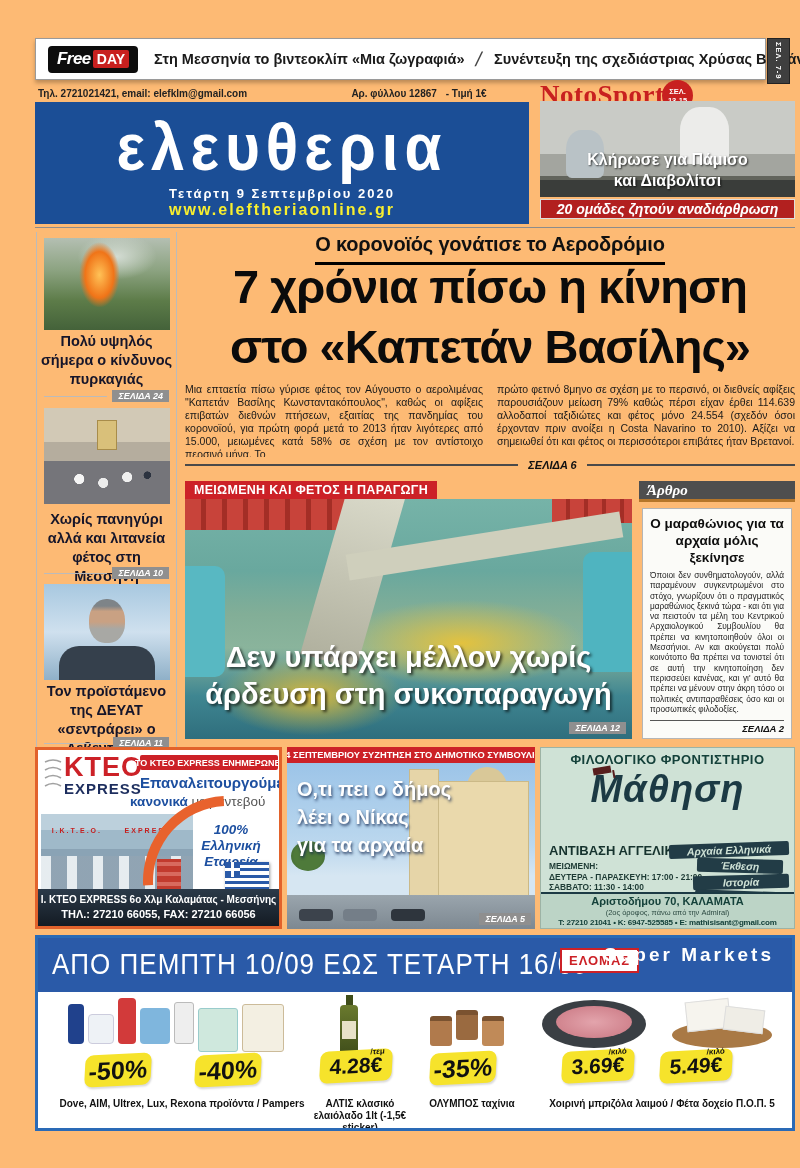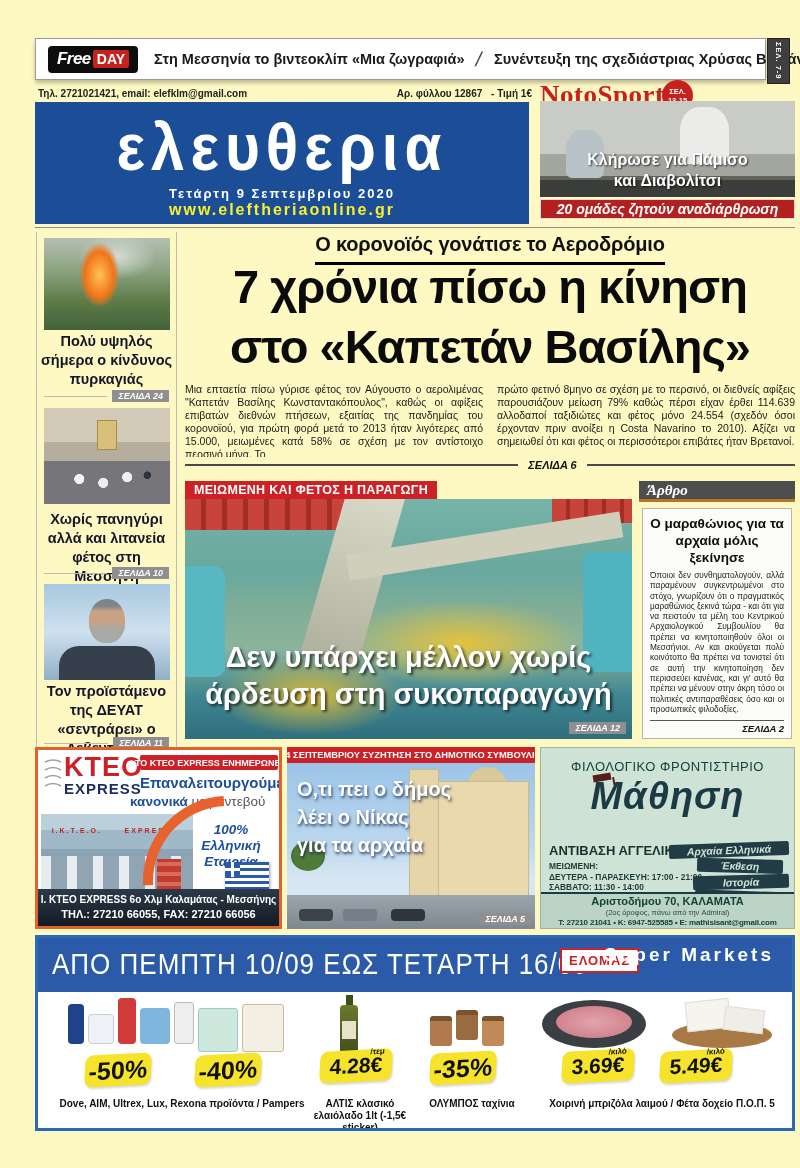--- a/index.html
+++ b/index.html
@@ -1,31 +1,31 @@
 <!DOCTYPE html>
 <html><head>
 <meta charset="utf-8">
 <style>
   *{margin:0;padding:0;box-sizing:border-box}
   body{background:#e9e9e9;font-family:"Liberation Sans",sans-serif}
-  .page{position:relative;width:800px;height:1168px;background:#fef9c3;margin:0 auto;overflow:hidden;color:#111}
+  .page{position:relative;width:800px;height:1168px;background:#fdba74;margin:0 auto;overflow:hidden;color:#111}
 
   
   .topstrip{position:absolute;left:35px;top:38px;width:731px;height:42px;background:#fff;border:1px solid #9a9a9a;box-shadow:0 3px 4px rgba(0,0,0,.25);display:flex;align-items:center;padding:0 12px;gap:16px}
   .freeday{width:90px;height:27px;background:#0d0d0d;border-radius:4px;display:flex;align-items:center;justify-content:center;gap:2px;flex:none}
   .fd-free{color:#fff;font-weight:bold;font-style:italic;font-size:17px;letter-spacing:-.5px}
   .fd-day{background:#c8201f;color:#fff;font-weight:bold;font-size:14px;padding:1px 4px;border-radius:2px}
   .teaser{flex:1;display:flex;justify-content:center;align-items:center;gap:12px;font-size:14.5px;font-weight:bold;color:#1a1a1a;white-space:nowrap}
   .teaser .slash{color:#444;font-weight:normal;font-size:20px;transform:skewX(-12deg)}
   .sidetab{position:absolute;left:767px;top:38px;width:23px;height:46px;background:#3f3f3f;border:1px solid #222;display:flex;align-items:center;justify-content:center}
   .sidetab span{writing-mode:vertical-rl;font-size:7.5px;font-weight:bold;color:#fff;letter-spacing:1px}
 
   
   .contact{position:absolute;left:38px;top:88px;font-size:10px;font-weight:bold;color:#222}
-  .issuerow{position:absolute;left:300px;top:88px;width:232px;text-align:right;font-size:10px;font-weight:bold;color:#222}
+  .issuerow{position:absolute;left:300px;top:88px;width:232px;text-align:center;font-size:10px;font-weight:bold;color:#222}
   .issuerow span{margin-left:6px}
   .mast{position:absolute;left:35px;top:102px;width:494px;height:122px;background:#1b4e96;display:flex;flex-direction:column;align-items:center;justify-content:flex-end;padding-bottom:5px}
   .mast-title{font-size:60px;font-weight:bold;color:#fff;letter-spacing:6px;line-height:64px;transform:scaleY(1.12);margin-bottom:6px}
   .mast-date{font-size:13px;font-weight:bold;color:#fff;letter-spacing:2px}
   .mast-url{font-size:16px;font-weight:bold;color:#f8ef2f;letter-spacing:2px}
 
   
   .ns-logo{position:absolute;left:540px;top:80px;width:255px;height:32px}
   .ns-text{font-family:"Liberation Serif",serif;font-size:27px;font-weight:bold;color:#c8201f;letter-spacing:.5px}
   .ns-bar1{position:absolute;left:0;top:28px;width:160px;height:3px;background:#8fb4cc}
@@ -129,21 +129,21 @@
   .nk-dome{position:absolute;right:28px;top:4px;width:40px;height:20px;background:#d9c898;border-radius:20px 20px 0 0}
   .nk-strip{position:absolute;left:0;right:0;bottom:0;height:34px;background:linear-gradient(180deg,#9aa5ad,#7d8891)}
   .nk-car{position:absolute;bottom:8px;width:34px;height:12px;background:#3c434c;border-radius:4px}
   .c1{left:12px}.c2{left:56px;background:#747e88}.c3{left:104px;background:#2e353d}
   .nk-tree{position:absolute;left:4px;top:78px;width:34px;height:30px;background:radial-gradient(circle,#4e7a3a 60%,#3c6130 100%);border-radius:50%}
   .nk-overlay{position:absolute;left:10px;top:12px;color:#fff;font-weight:bold;font-size:20px;line-height:28px;text-shadow:1px 2px 3px rgba(20,40,80,.85)}
   .nk-page{position:absolute;right:4px;bottom:4px}
 
   
   .mathisi{position:absolute;left:540px;top:747px;width:255px;height:182px;background:#cfe2d6;border:1px solid #9db3a5;overflow:hidden}
-  .mt-header{text-align:center;margin-top:11px;font-weight:normal;font-size:13px;color:#14413a;letter-spacing:.5px}
+  .mt-header{text-align:center;margin-top:4px;font-weight:bold;font-size:13px;color:#14413a;letter-spacing:.5px}
   .mt-logo{position:relative;text-align:center;font-size:38px;font-weight:bold;font-style:italic;color:#1c3a44;line-height:44px;letter-spacing:1px}
   .mt-cap{position:absolute;left:52px;top:0;width:18px;height:7px;background:#571d1d;transform:rotate(-10deg)}
   .mt-cap::after{content:"";position:absolute;right:-3px;top:5px;width:2px;height:8px;background:#571d1d}
   .mt-name{position:absolute;left:8px;top:95px;font-weight:bold;font-size:13px;color:#16332e}
   .mt-enroll{position:absolute;left:8px;top:113px;font-size:8.4px;font-weight:bold;color:#1d3a34;line-height:10.5px}
   .mt-bullets{position:absolute;left:8px;top:146px;font-size:9.5px;font-weight:bold;color:#14413a;line-height:12px}
   .mt-bullets div::before{content:"• "}
   .mt-subjects{position:absolute;right:5px;top:95px;width:120px}
   .mt-tag{background:#223c46;color:#cfe2d6;font-size:10.5px;font-weight:bold;font-style:italic;padding:1px 6px;margin-bottom:2px;border-radius:2px;text-align:center}
   .t0{transform:rotate(-2deg)}.t1{transform:rotate(1.5deg) translateX(-6px);width:86px;margin-left:auto}

